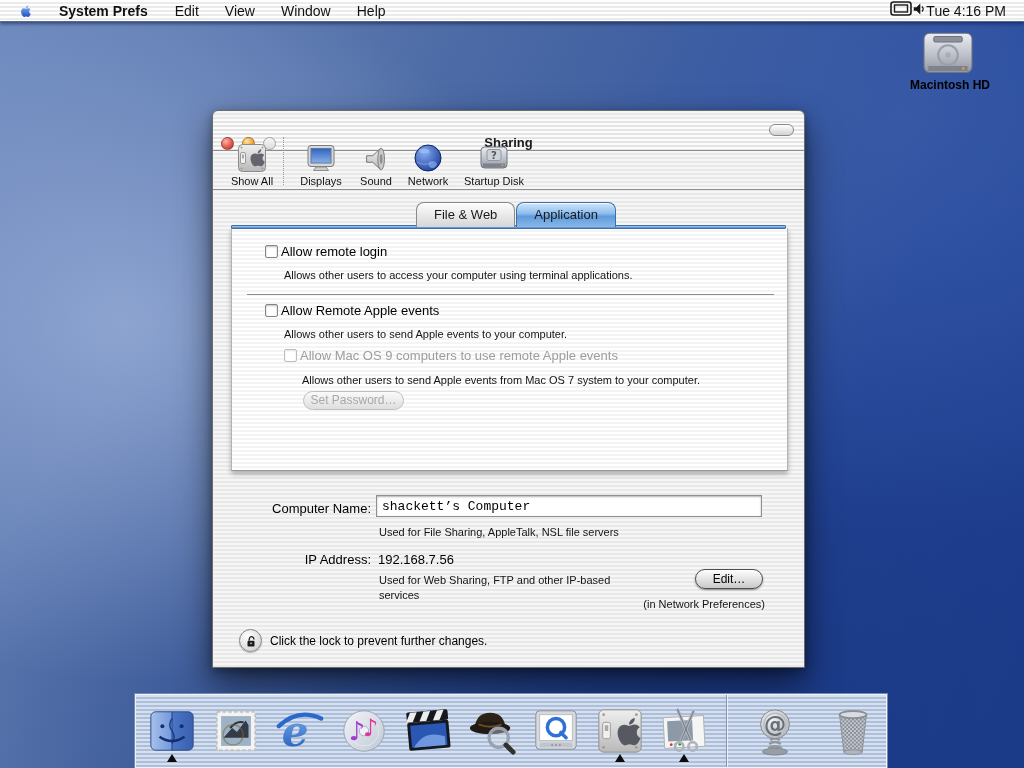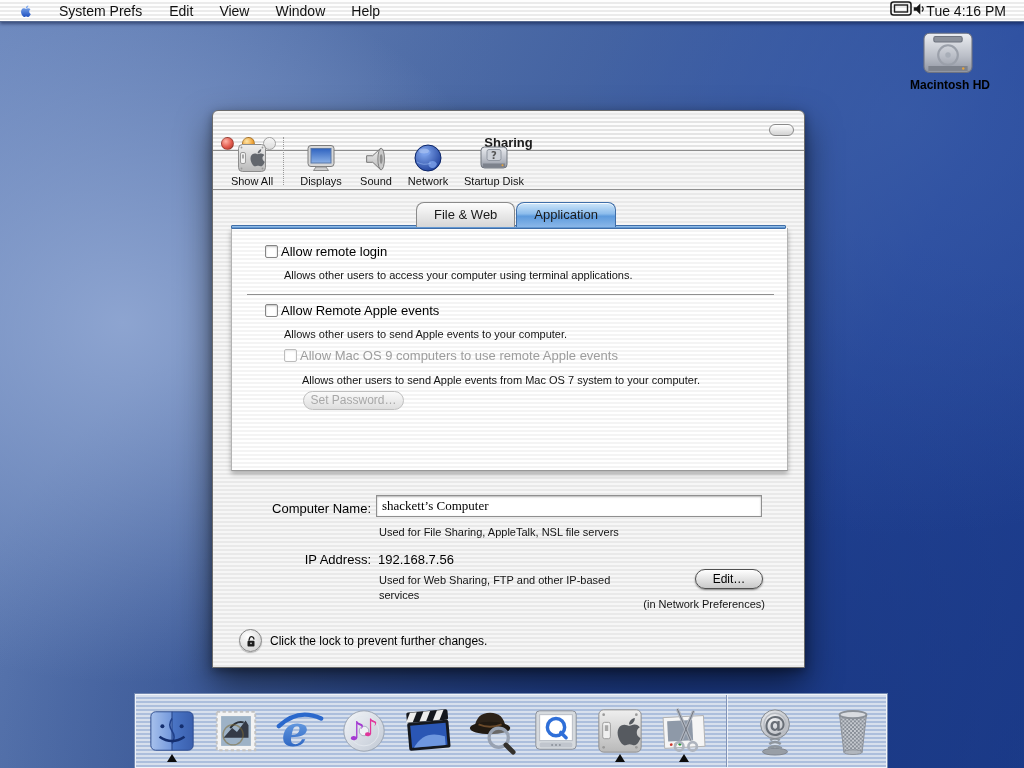--- a/index.html
+++ b/index.html
@@ -10,21 +10,21 @@
       radial-gradient(ellipse 900px 700px at 88% 15%, rgba(60,95,170,.7), rgba(60,95,170,0) 60%),
       radial-gradient(ellipse 1100px 800px at 65% 95%, rgba(25,55,128,.9), rgba(25,55,128,0) 65%),
       linear-gradient(115deg,#6a86bc 0%,#47659f 45%,#24459a 75%,#1c3c8e 100%);
   }
   
   #menubar{position:absolute;top:0;left:0;right:0;height:22px;z-index:60;display:flex;align-items:center;
     background:repeating-linear-gradient(#fefefe 0 2px,#ebebeb 2px 4px);
     border-bottom:1px solid #55688e;box-shadow:0 2px 3px rgba(8,20,60,.5);padding:0 8px}
   .mb-apple{display:flex;align-items:center;padding:0 10px 0 10px;height:100%}
   .mb-item{font-size:14px;color:#111;padding:0 13px;line-height:22px}
-  .mb-item.app{font-weight:normal;padding:0 14px 0 16px}
+  .mb-item.app{font-weight:bold;padding:0 14px 0 16px}
   .mb-right{margin-left:auto;display:flex;align-items:center;padding-right:6px}
   .mb-clock{font-size:14px;color:#111;padding-right:4px}
   
   #hd-icon{position:absolute;left:916px;top:30px;width:64px;text-align:center;cursor:default}
   #hd-label{position:absolute;left:880px;top:78px;width:140px;text-align:center;font-size:12px;font-weight:bold;color:#000}
   
   #window{position:absolute;left:212px;top:110px;width:593px;height:558px;
     background:repeating-linear-gradient(#f6f6f6 0 2px,#e9e9e9 2px 4px);
     border:1px solid #6c6c6c;border-radius:6px 6px 0 0;
     box-shadow:0 16px 34px rgba(0,0,0,.55),0 3px 10px rgba(0,0,0,.35)}
@@ -66,21 +66,21 @@
   .cb-row.disabled{color:#9d9d9d}
   .desc{position:absolute;font-size:11px;color:#141414}
   .pane-sep{position:absolute;left:15px;right:13px;top:66px;height:1px;background:#8f8f8f}
   #setpw{position:absolute;left:71px;top:163px;width:101px;height:19px;border-radius:10px;
     border:1px solid #c0c0c0;background:linear-gradient(#fafafa,#dedede);
     font-size:12px;color:#a8a8a8;text-align:center;line-height:17px}
   
   .fld-label{position:absolute;left:0;width:158px;text-align:right;font-size:13px;color:#000}
   #cn-field{position:absolute;left:163px;top:384px;width:386px;height:22px;border:1px solid #8f8f8f;
     background:#fff;box-shadow:inset 0 1px 2px rgba(0,0,0,.3);font-size:13px;padding:2px 5px;
-    font-family:Liberation Serif, serif;color:#000}
+    font-family:Liberation Mono, monospace;color:#000}
   .hint{position:absolute;font-size:11px;color:#141414}
   #ip-value{position:absolute;left:165px;top:441px;font-size:13px;color:#000}
   #edit-btn{position:absolute;left:482px;top:458px;width:68px;height:20px;border-radius:10px;
     border:1px solid #4f4f4f;background:linear-gradient(#ffffff,#c9c9c9);
     box-shadow:0 1px 2px rgba(0,0,0,.45);font-size:12px;color:#000;text-align:center;line-height:18px}
   #edit-note{position:absolute;left:370px;top:487px;width:182px;text-align:right;font-size:11px;color:#141414}
   #lock-circle{position:absolute;left:26px;top:518px;width:23px;height:23px;border-radius:50%;
     border:1px solid #868686;background:radial-gradient(circle at 38% 30%,#ffffff,#cacaca);
     display:flex;align-items:center;justify-content:center;box-shadow:0 1px 1px rgba(0,0,0,.25)}
   #lock-text{position:absolute;left:57px;top:523px;font-size:12px;color:#000}

